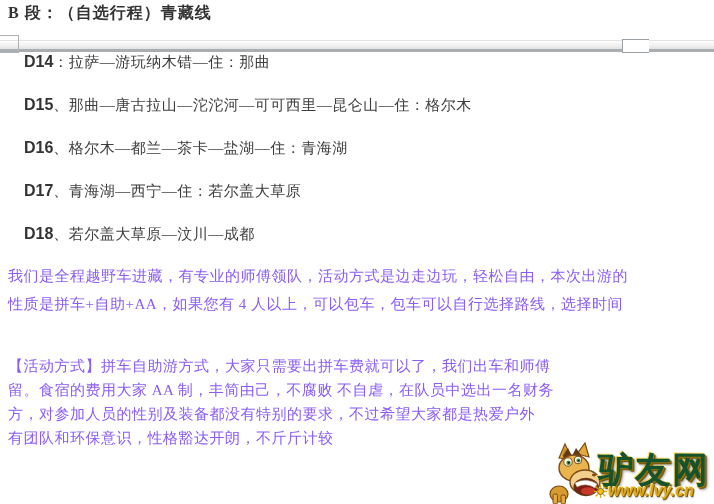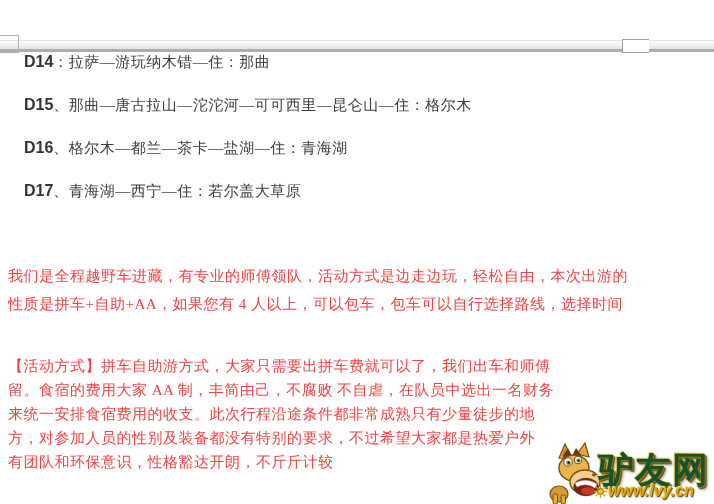--- a/index.html
+++ b/index.html
@@ -34,21 +34,21 @@
   }
   
   .itinerary{position:absolute;left:8px;top:53px;width:690px;}
   .day-line{height:43px;white-space:nowrap;margin-left:16px;}
   .day-label{
     font-family:"Liberation Sans", sans-serif;
     font-weight:bold;font-size:16px;color:#333;
   }
   .day-sep,.day-route{font-size:15px;color:#3d3d3d;letter-spacing:0.5px;}
   
-  .para{position:absolute;left:8px;width:700px;font-size:15px;color:#ef4444;letter-spacing:0.5px;}
+  .para{position:absolute;left:8px;width:700px;font-size:15px;color:#8b5cf6;letter-spacing:0.5px;}
   .para .text-line{white-space:nowrap;}
   .para-intro{top:266px;}
   .para-intro .text-line{height:28px;line-height:20px;}
   .para-activity{top:357px;}
   .para-activity .text-line{height:24px;line-height:19px;}
   
   .watermark{position:absolute;left:544px;top:440px;width:170px;height:64px;pointer-events:none;}
   .wm-title{
     position:absolute;left:54px;top:6px;
     font-family:"Liberation Sans", sans-serif;
@@ -65,20 +65,21 @@
     text-shadow:1px 1px 0 #7c5c05, 1px 2px 2px rgba(0,0,0,0.3), -1px -1px 0 #f8e08e;
   }
   .wm-url .sun{display:inline-block;vertical-align:-2px;margin-right:1px;}
   .donkey{position:absolute;left:2px;top:2px;}
 </style>
 </head>
 <body>
 
 <div class="page">
 
+  <div class="heading">B 段：（自选行程）青藏线</div>
 
   <div>
     <div class="pb-bar"></div>
     <div class="pb-left-marker"></div>
     <div class="pb-right-marker"></div>
   </div>
 
   <div class="itinerary">
 
       <div class="day-line">
@@ -90,38 +91,40 @@
       </div>
 
       <div class="day-line">
         <span class="day-label">D16</span><span class="day-sep">、</span><span class="day-route">格尔木—都兰—茶卡—盐湖—住：青海湖</span>
       </div>
 
       <div class="day-line">
         <span class="day-label">D17</span><span class="day-sep">、</span><span class="day-route">青海湖—西宁—住：若尔盖大草原</span>
       </div>
 
+      <div class="day-line">
+        <span class="day-label">D18</span><span class="day-sep">、</span><span class="day-route">若尔盖大草原—汶川—成都</span>
+      </div>
     </div>
 
   <div class="para para-intro">
 
       <div class="text-line">我们是全程越野车进藏，有专业的师傅领队，活动方式是边走边玩，轻松自由，本次出游的</div>
 
       <div class="text-line">性质是拼车+自助+AA，如果您有 4 人以上，可以包车，包车可以自行选择路线，选择时间</div>
 
     </div>
 
   <div class="para para-activity">
 
       <div class="text-line">【活动方式】拼车自助游方式，大家只需要出拼车费就可以了，我们出车和师傅</div>
 
 
       <div class="text-line">留。食宿的费用大家 AA 制，丰简由己，不腐败 不自虐，在队员中选出一名财务</div>
 
-      <div class="text-line">来统一安排食宿费用的收支。此次行程沿途条件都非常成熟只有少量徒步的地</div>
 
       <div class="text-line">方，对参加人员的性别及装备都没有特别的要求，不过希望大家都是热爱户外</div>
 
       <div class="text-line">有团队和环保意识，性格豁达开朗，不斤斤计较</div>
     </div>
 
   <div class="watermark">
     <svg class="donkey" width="58" height="62" viewBox="0 0 58 62" xmlns="http://www.w3.org/2000/svg">
 
       <ellipse cx="13" cy="52" rx="9" ry="8" fill="#d79b2f" stroke="#7a4a12" stroke-width="1.2"></ellipse>

